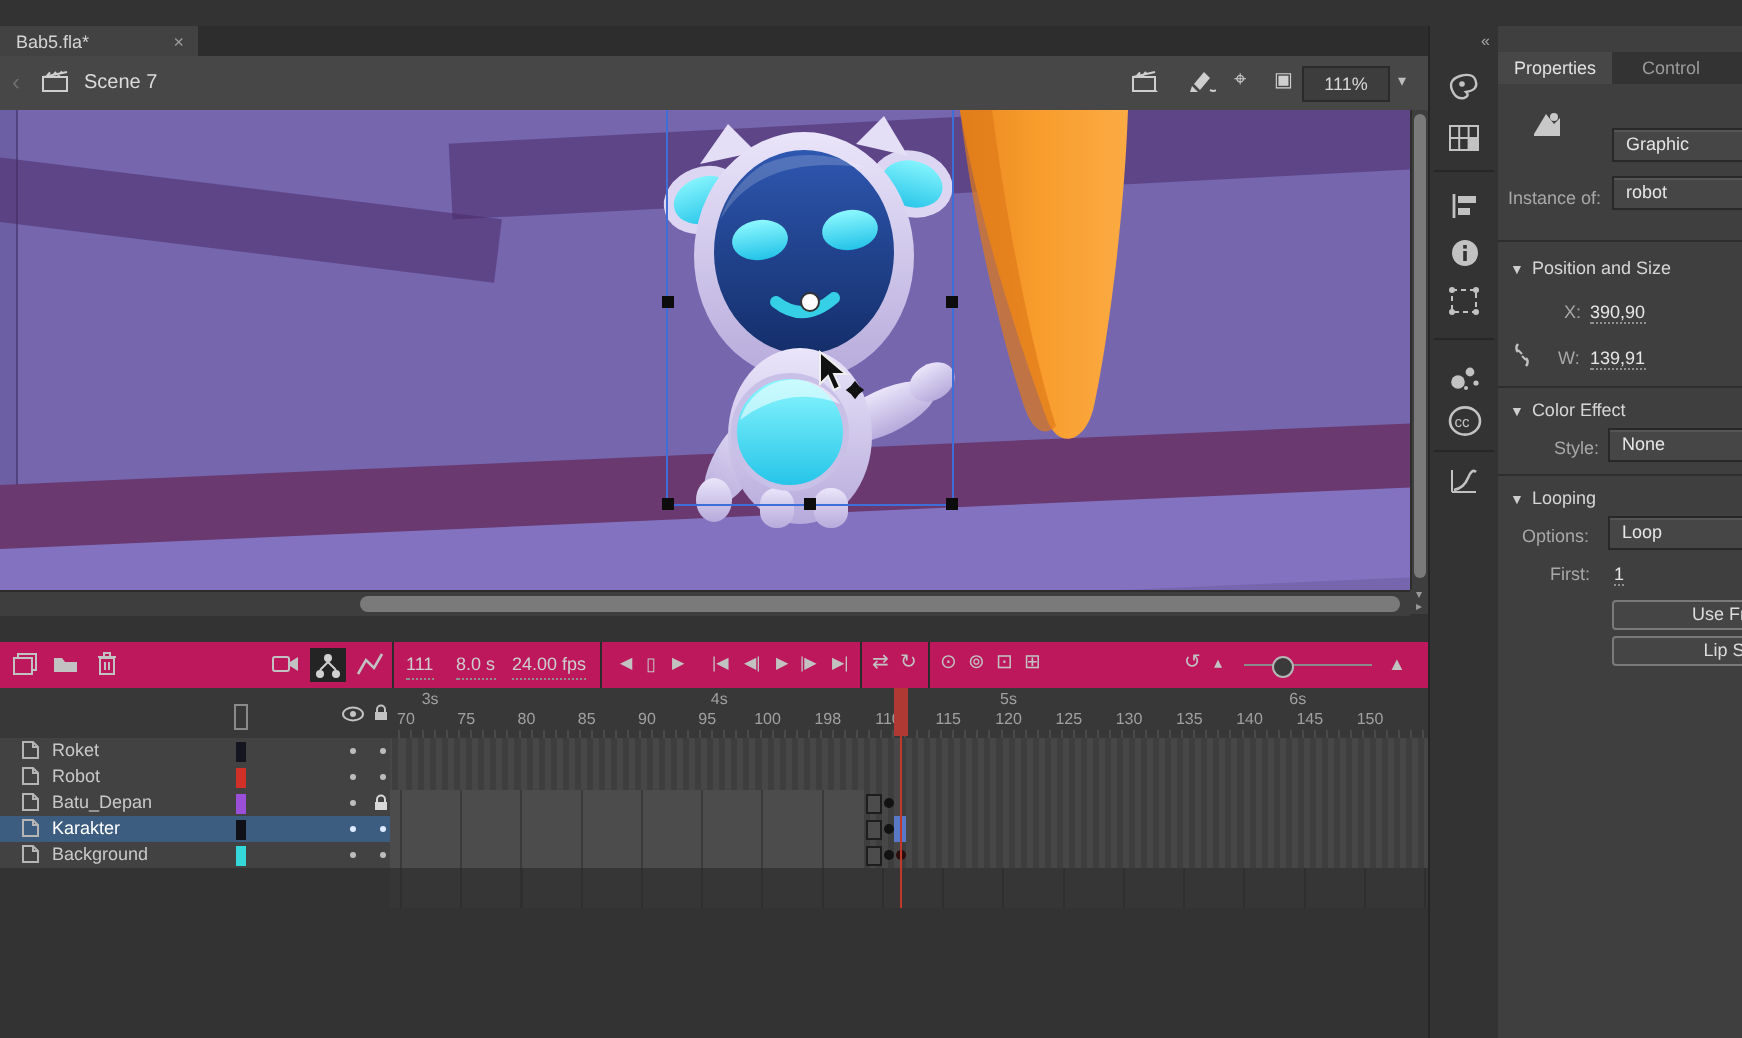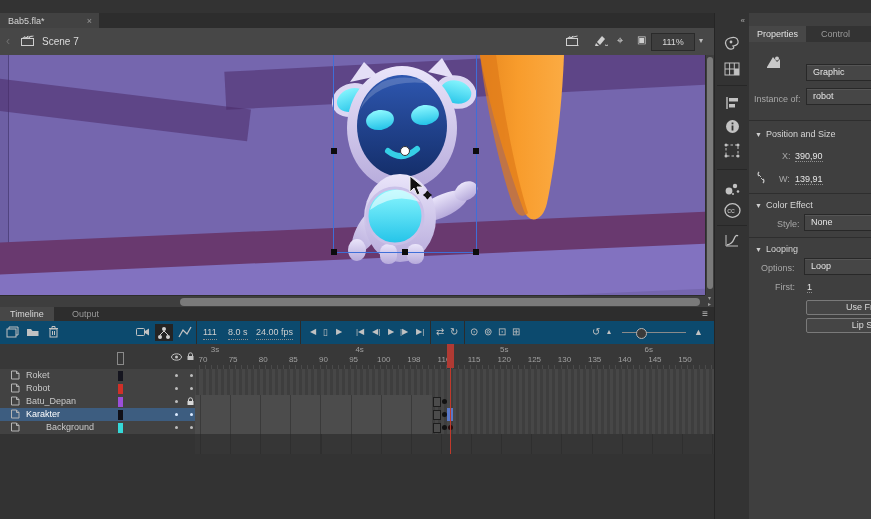--- a/index.html
+++ b/index.html
@@ -38,21 +38,21 @@
   .hthumb{position:absolute;left:180px;top:2px;width:520px;height:8px;background:#7a7a7a;border-radius:4px;}
   .vscroll{left:705px;top:55px;width:9px;height:240px;background:#3e3e3e;border-left:1px solid #2d2d2d;}
   .vthumb{position:absolute;left:1px;top:2px;width:6px;height:232px;background:#7a7a7a;border-radius:3px;}
   .corner{left:705px;top:295px;width:9px;height:12px;background:#3e3e3e;color:#9a9a9a;font-size:6px;line-height:6px;text-align:center;}
   
   .tl-tabs{left:0;top:307px;width:714px;height:14px;background:#2d2d2d;}
   .tl-tab{position:absolute;top:0;height:14px;font-size:9px;line-height:14px;padding:0 10px;}
   .tl-tab.active{background:#474747;color:#d8d8d8;}
   .tl-tab.idle{color:#989898;}
   .tl-menu{position:absolute;right:6px;top:1px;color:#bdbdbd;font-size:10px;}
-  .tl-toolbar{left:0;top:321px;width:714px;height:23px;background:#0c4a6e;border-bottom:1px solid #2b2b2b;}
+  .tl-toolbar{left:0;top:321px;width:714px;height:23px;background:#be185d;border-bottom:1px solid #2b2b2b;}
   .ti{position:absolute;top:4px;color:#c2c2c2;font-size:10px;line-height:14px;}
   .hot{border-bottom:1px dotted #8f8f8f;}
   .num{font-size:9px;color:#cecece;}
   .vsep{position:absolute;top:0;width:1px;height:23px;background:#2b2b2b;}
   .pb{font-size:8px;letter-spacing:0;}
   .slider-line{position:absolute;top:11px;left:622px;width:64px;height:1px;background:#8a8a8a;}
   .slider-knob{position:absolute;top:7px;left:636px;width:9px;height:9px;border:1px solid #b5b5b5;border-radius:50%;background:#3a3a3a;}
   
   .tl-body{left:0;top:344px;width:714px;height:175px;background:#333;}
   .lcol{position:absolute;left:0;top:0;width:195px;height:175px;background:#383838;border-right:1px solid #272727;}
@@ -238,25 +238,20 @@
       <div class="hthumb"></div>
     </div>
   <div class="abs vscroll">
       <div class="vthumb"></div>
     </div>
   <div class="abs corner">
     <span>▾</span><br>
     <span>▸</span>
   </div>
 
-  <div class="abs tl-tabs">
-    <div class="tl-tab active" style="left:0;">Timeline</div>
-    <div class="tl-tab idle" style="left:62px;">Output</div>
-    <div class="tl-menu">≡</div>
-  </div>
 
   <div class="abs tl-toolbar">
     <span class="ti" style="left:6px;top:5px;">
       <svg width="13" height="12">
           <rect x="1" y="3" width="9" height="8" fill="none" stroke="#c2c2c2"></rect>
           <path d="M3,3 V1 H12 V9 H10" fill="none" stroke="#c2c2c2"></path>
         </svg>
       </span>
     <span class="ti" style="left:26px;top:5px;">
       <svg width="14" height="11">
@@ -392,21 +387,21 @@
             <span style="position:absolute;left:175px;top:5px;width:3px;height:3px;border-radius:50%;background:#dcebff;"></span>
             <span style="position:absolute;left:190px;top:5px;width:3px;height:3px;border-radius:50%;background:#dcebff;"></span>
           </div>
           <div class="layer-row" style="top: 77px;">
             <span style="position:absolute;left:10px;top:1px;">
               <svg width="10" height="10">
                 <path d="M1.5,1 h5 l2.5,2.5 v5.5 h-7.5 Z" fill="none" stroke="#b5b5b5"></path>
                 <path d="M6.5,1 v2.5 h2.5" fill="none" stroke="#b5b5b5"></path>
               </svg>
             </span>
-            <span style="position:absolute;left:26px;top:1px;margin-left:20px;">Background</span>
+            <span style="position:absolute;left:26px;top:1px;">Background</span>
             <span style="position:absolute;left:118px;top:1.5px;width:5px;height:10px;background:#35d8d8;"></span>
             <span style="position:absolute;left:175px;top:5px;width:3px;height:3px;border-radius:50%;background:#bdbdbd;"></span>
             <span style="position:absolute;left:190px;top:5px;width:3px;height:3px;border-radius:50%;background:#bdbdbd;"></span>
           </div>
         </div>
       <div class="lrows-end"></div>
     </div>
     <div class="fcol">
       <div class="ruler" id="ruler">
           <span class="sec-label" style="left: 20.05px;">3s</span>

